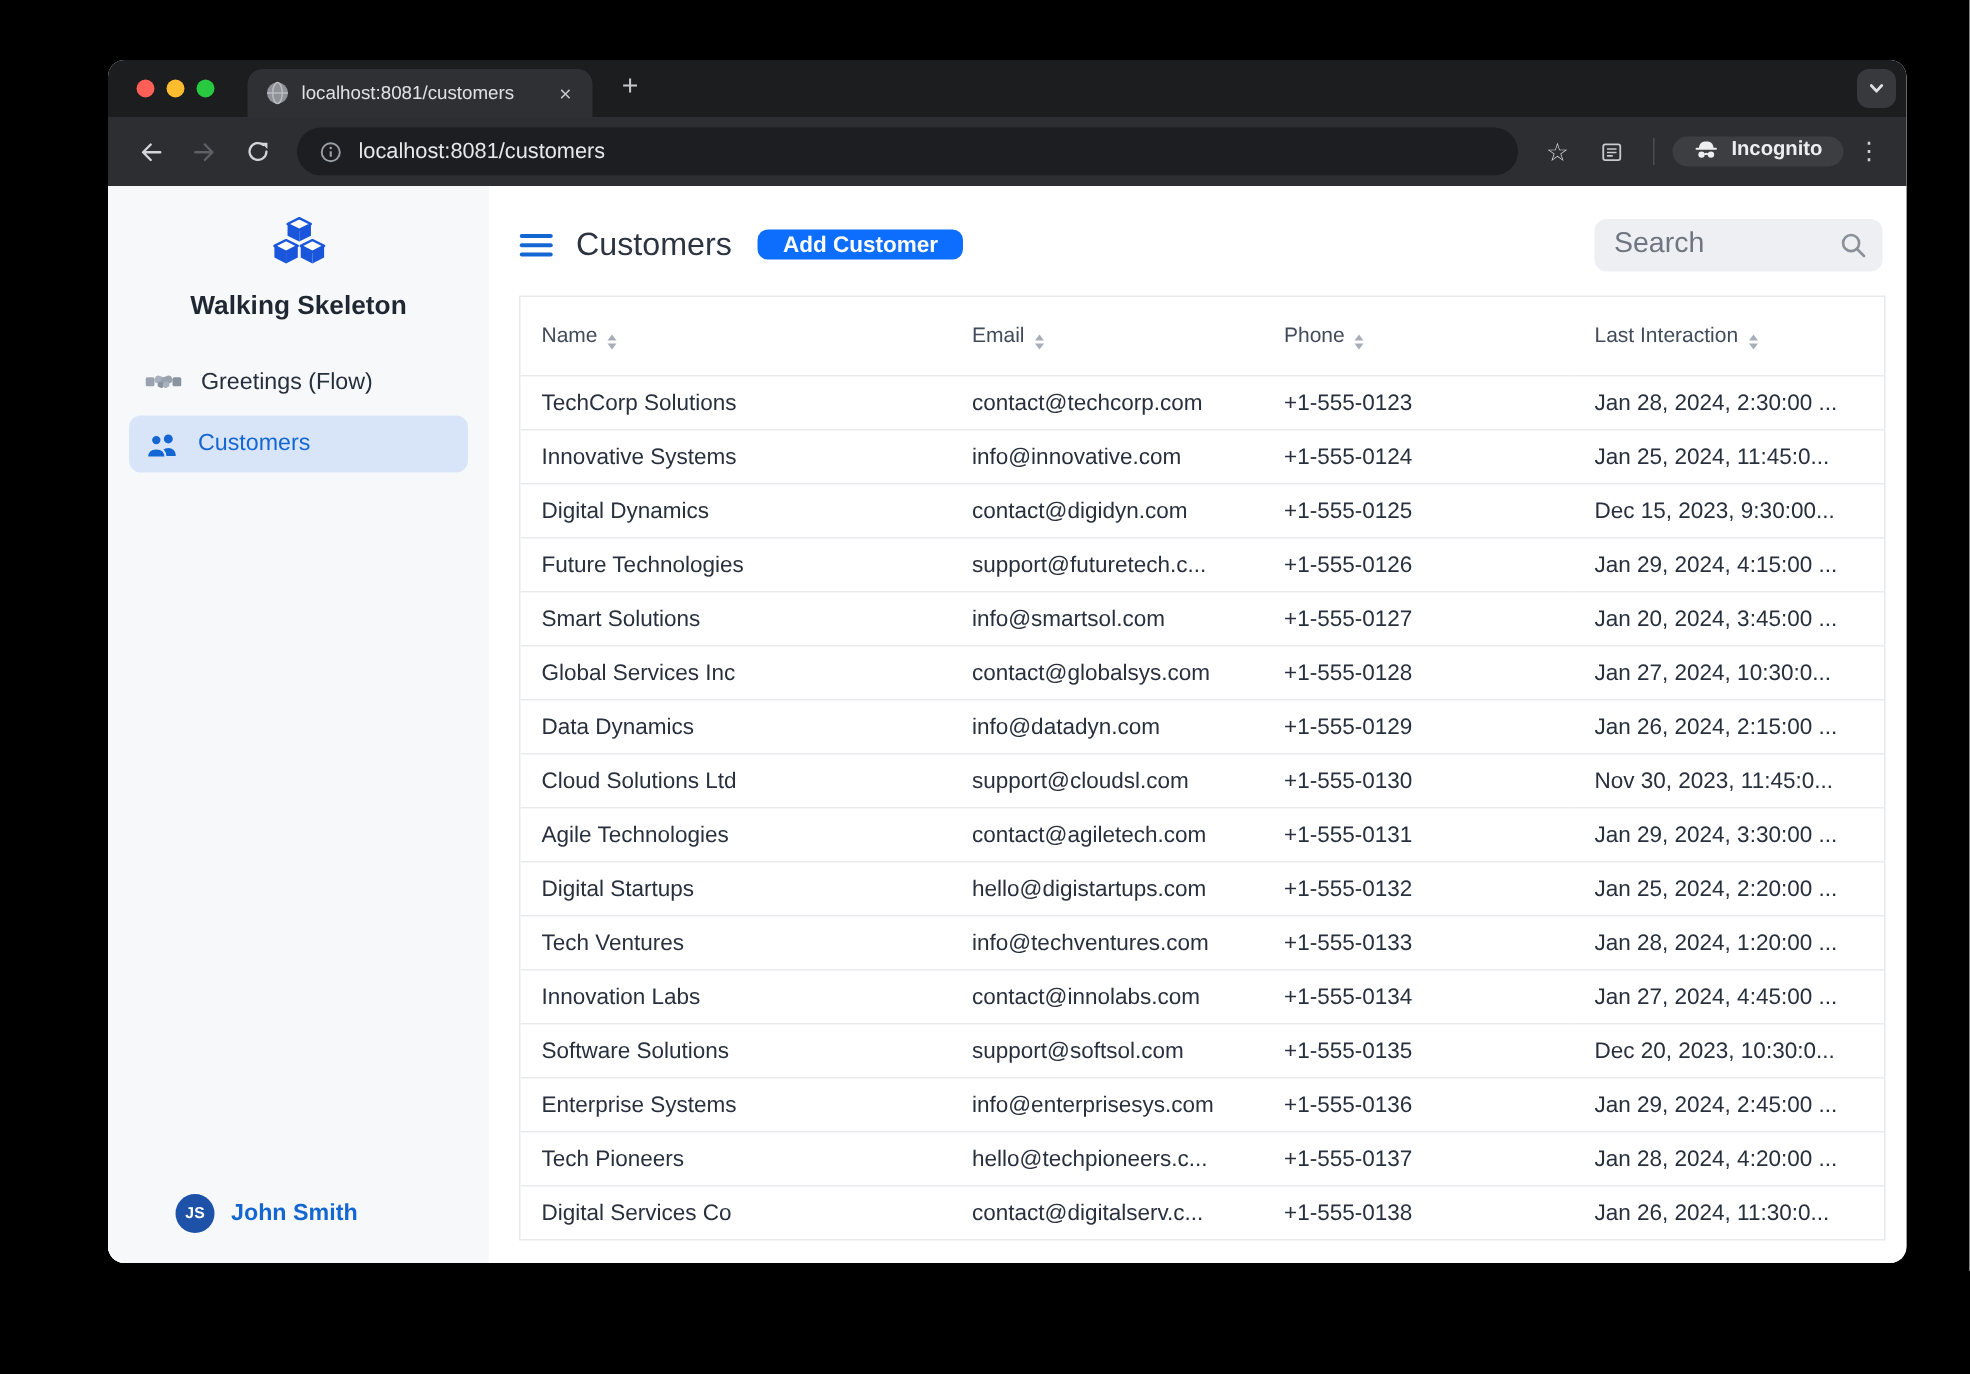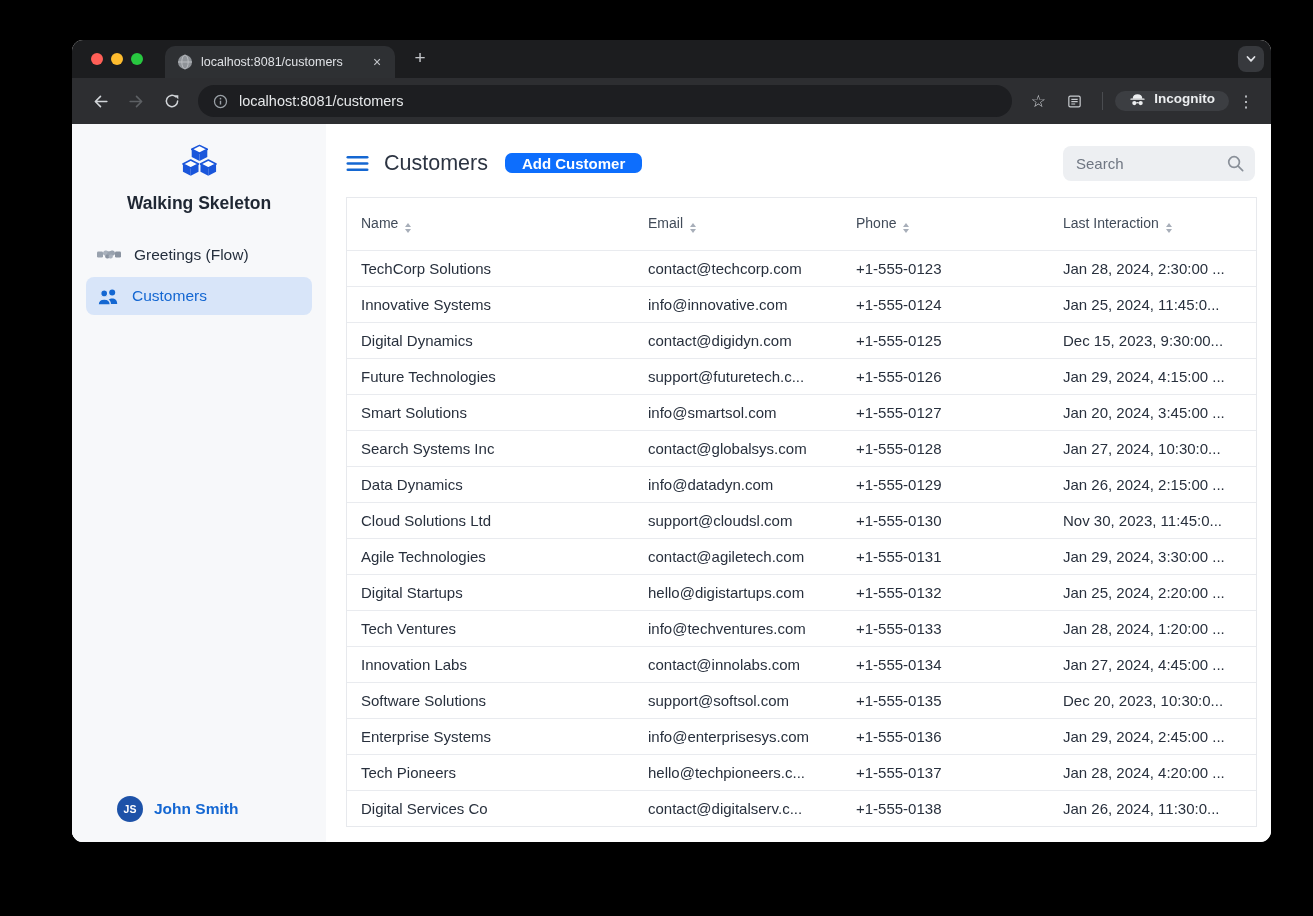--- a/index.html
+++ b/index.html
@@ -63,21 +63,21 @@
 
   .main { flex: 1; padding: 21px 16px 0 20px; min-width: 0; }
   .main-header { display: flex; align-items: center; height: 36px; margin-bottom: 16px; }
   .hamburger { margin-right: 15px; display: flex; align-items: center; }
   .page-title { font-size: 21.5px; font-weight: 500; color: #2c3442; margin-right: 17px; }
   .add-btn { height: 20px; padding: 0 17px; background: var(--accent_blue, #0d6efd); color: #fff;
     border: none; border-radius: 7px; font-size: 15px; font-weight: 700; font-family: inherit; }
   .header-spacer { flex: 1; }
   .search-wrap { position: relative; width: 192px; height: 35px; }
   .search-input { width: 100%; height: 100%; background: #edeff2; border: none; border-radius: 8px;
-    padding: 0 36px 0 13px; font-size: 15px; font-family: inherit; color: #0f172a; outline: none; }
+    padding: 0 36px 0 13px; font-size: 19px; font-family: inherit; color: #0f172a; outline: none; }
   .search-input::placeholder { color: #6f7682; }
   .search-icon { position: absolute; right: 9px; top: 7px; }
 
   table.customers { width: 909px; border-collapse: separate; border-spacing: 0; border: 1px solid #e7e9ed;
     table-layout: fixed; }
   .customers th { height: 52px; text-align: left; padding: 0 8px 0 14px; font-size: 14px; font-weight: 500;
     color: #414b59; white-space: nowrap; overflow: hidden; }
   .customers td { height: 36px; padding: 0 8px 0 14px; font-size: 15px; color: #28303d;
     border-top: 1px solid #e9ebef; white-space: nowrap; overflow: hidden; }
   .sort { display: inline-flex; flex-direction: column; gap: 2px; margin-left: 7px; vertical-align: 1px; }
@@ -301,21 +301,21 @@
             </tr>
 
             <tr>
               <td>Smart Solutions</td>
               <td>info@smartsol.com</td>
               <td>+1-555-0127</td>
               <td>Jan 20, 2024, 3:45:00 ...</td>
             </tr>
 
             <tr>
-              <td>Search Systems Inc</td>
+              <td>Global Services Inc</td>
               <td>contact@globalsys.com</td>
               <td>+1-555-0128</td>
               <td>Jan 27, 2024, 10:30:0...</td>
             </tr>
 
             <tr>
               <td>Data Dynamics</td>
               <td>info@datadyn.com</td>
               <td>+1-555-0129</td>
               <td>Jan 26, 2024, 2:15:00 ...</td>

